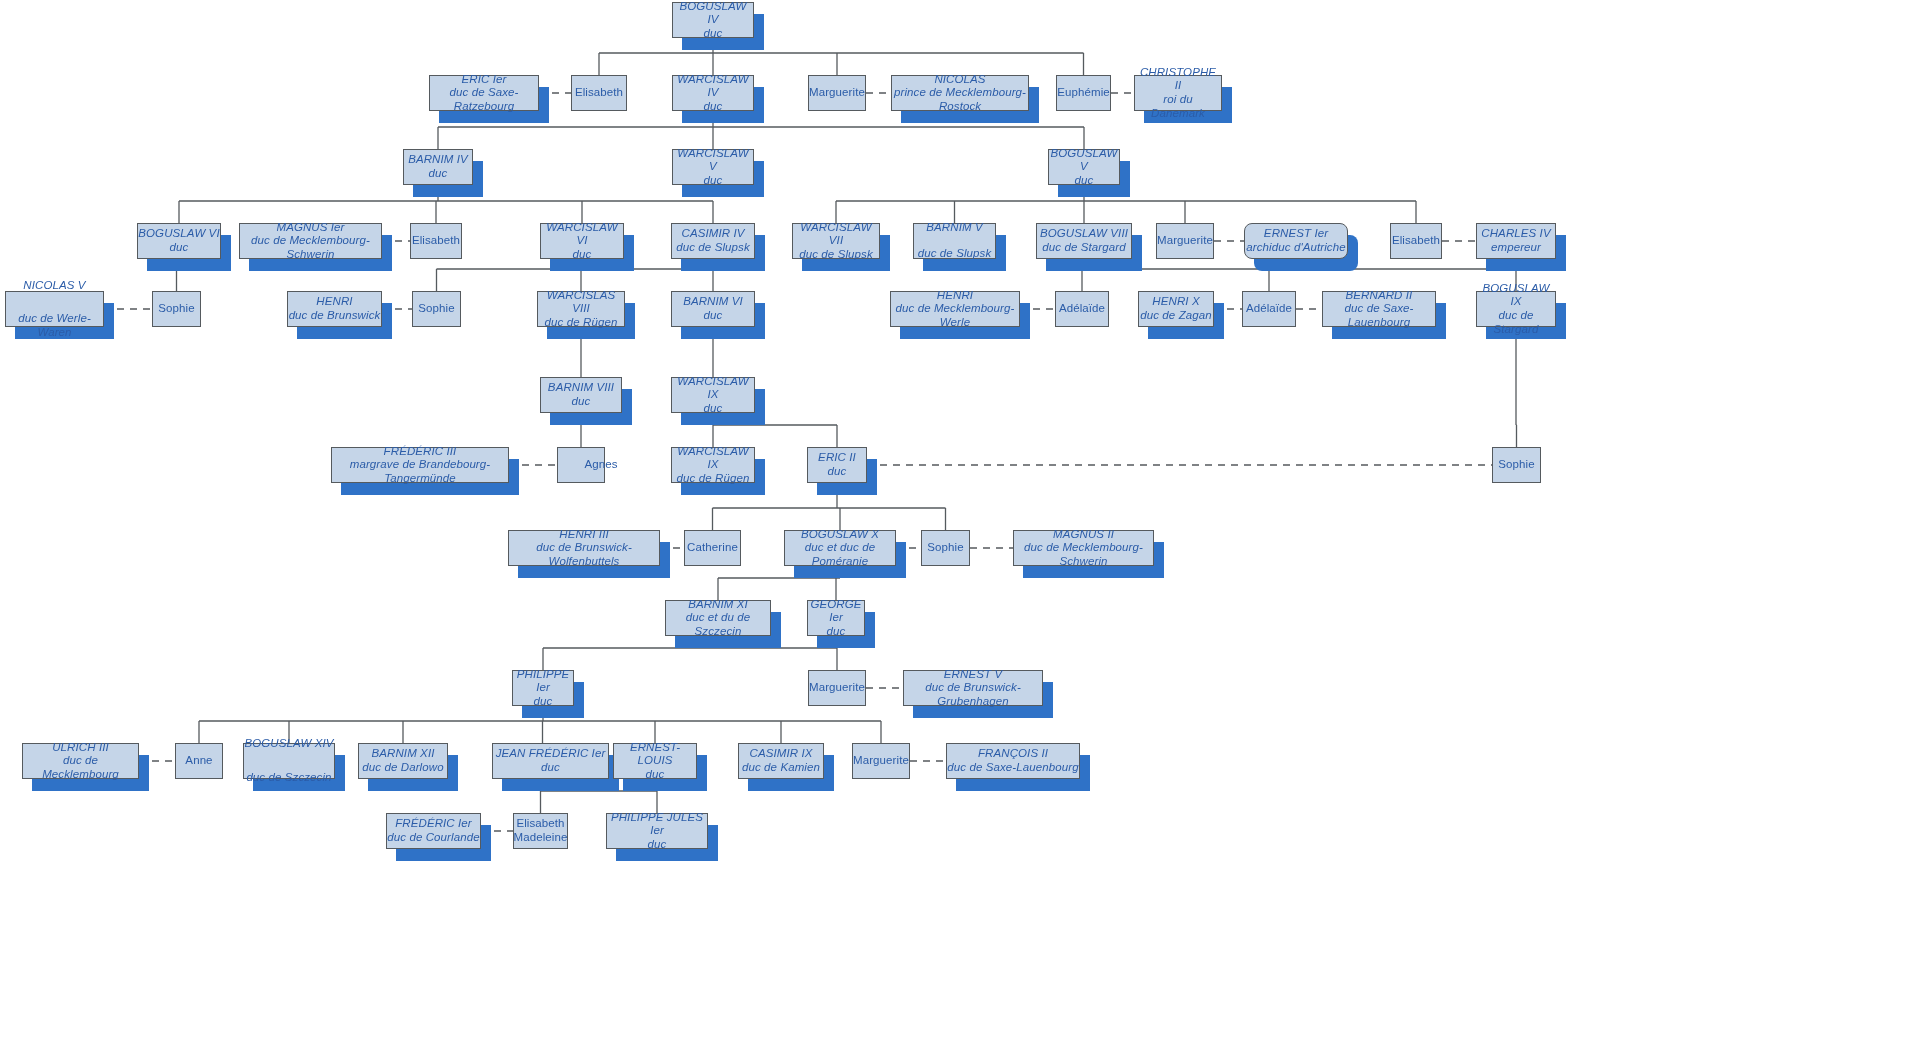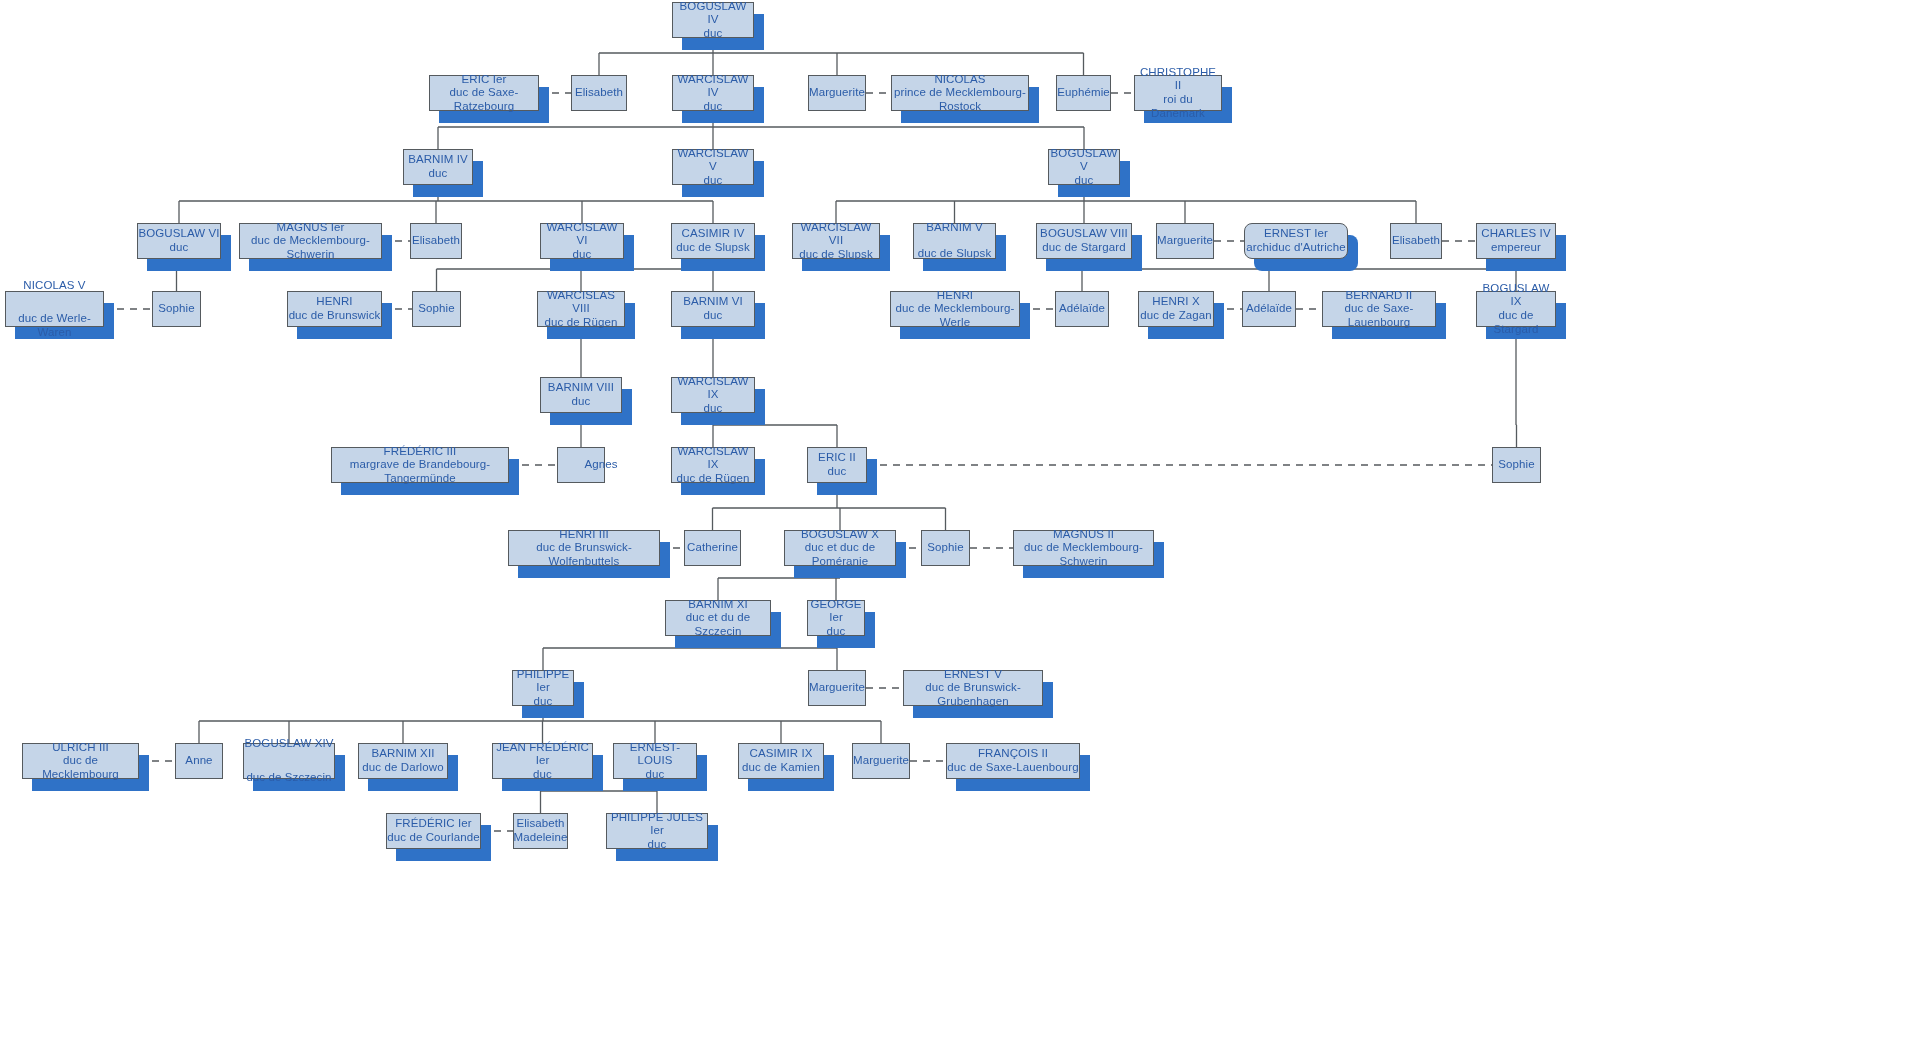--- a/index.html
+++ b/index.html
@@ -45,20 +45,21 @@
   .node.ruler {
     box-shadow: 10px 12px 0 0 #2f72c7;
   }
   .node .l1 { display: block; }
   .node .l2 { display: block; }
   .node.small {
     font-size: 11.5px;
   }
   .node.main {
     font-size: 11.5px;
+    font-style: italic;
   }
 </style>
 </head>
 <body>
 
 <div id="canvas">
   <svg id="lines" width="1923" height="1055" viewBox="0 0 1923 1055">
       <line x1="539" y1="93" x2="571" y2="93" stroke="#555a5e" stroke-width="1.3" stroke-dasharray="7,6"></line>
       <line x1="866" y1="93" x2="891" y2="93" stroke="#555a5e" stroke-width="1.3" stroke-dasharray="7,6"></line>
       <line x1="1111" y1="93" x2="1134" y2="93" stroke="#555a5e" stroke-width="1.3" stroke-dasharray="7,6"></line>
@@ -360,21 +361,21 @@
       <span class="l1">Anne</span>
     </div>
     <div class="node ruler main" style="left: 243px; top: 743px; width: 92px; height: 36px; gap: 20px;">
       <span class="l1">BOGUSLAW XIV</span>
       <span class="l2">duc de Szczecin</span>
     </div>
     <div class="node ruler main" style="left: 358px; top: 743px; width: 90px; height: 36px;">
       <span class="l1">BARNIM XII</span>
       <span class="l2">duc de Darlowo</span>
     </div>
-    <div class="node ruler main" style="left: 492px; top: 743px; width: 101px; height: 36px;">
+    <div class="node ruler main" style="left: 492px; top: 743px; width: 117px; height: 36px;">
       <span class="l1">JEAN FRÉDÉRIC Ier</span>
       <span class="l2">duc</span>
     </div>
     <div class="node ruler main" style="left: 613px; top: 743px; width: 84px; height: 36px;">
       <span class="l1">ERNEST-LOUIS</span>
       <span class="l2">duc</span>
     </div>
     <div class="node ruler main" style="left: 738px; top: 743px; width: 86px; height: 36px;">
       <span class="l1">CASIMIR IX</span>
       <span class="l2">duc de Kamien</span>

